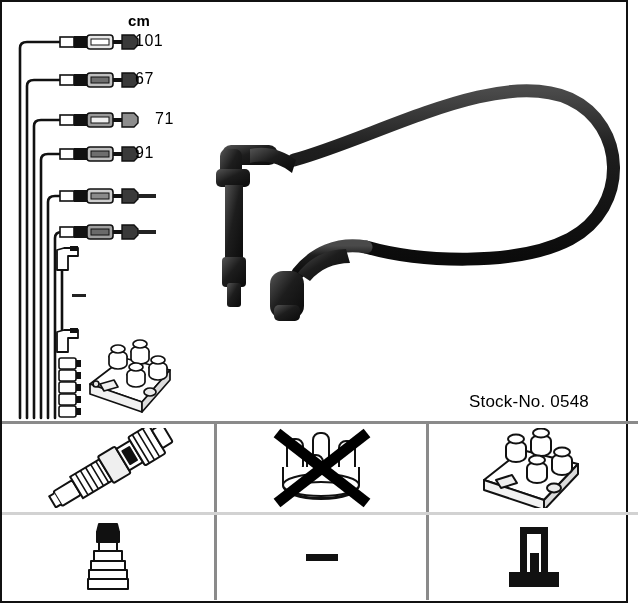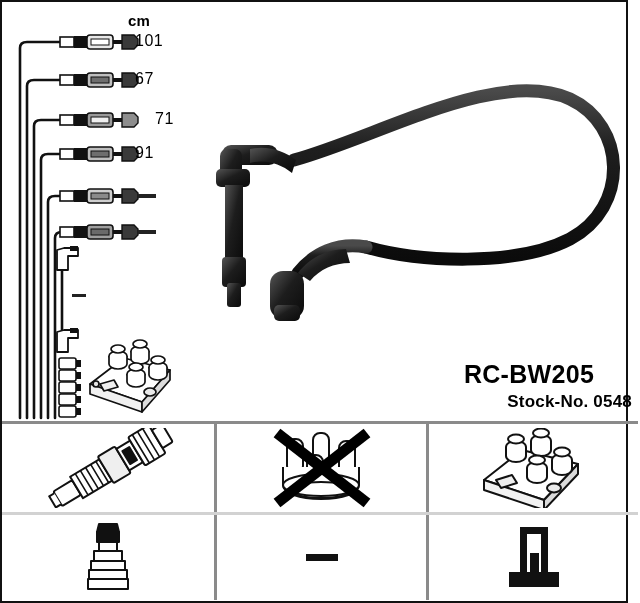--- a/index.html
+++ b/index.html
@@ -23,21 +23,21 @@
   .harness{position:absolute;left:0;top:0;}
 
   
   .photo{position:absolute;left:196px;top:55px;width:440px;height:270px;}
 
   
   .prod-code{position:absolute;left:424px;top:358px;width:206px;
              text-align:center;font-size:25px;font-weight:bold;
              letter-spacing:.3px;}
   .prod-stock{position:absolute;left:424px;top:390px;width:206px;
-              text-align:right;font-size:17px;font-weight:bold;
+              text-align:center;font-size:17px;font-weight:normal;
               letter-spacing:.2px;}
 
   
   .panels{position:absolute;left:0;top:419px;width:636px;height:180px;
           border-top:3px solid #8a8a8a;box-sizing:border-box;}
   .prow{position:absolute;left:0;width:636px;height:88px;}
   .prow.r1{top:0;}
   .prow.r2{top:88px;border-top:3px solid #d2d2d2;box-sizing:border-box;}
   .pcell{position:absolute;top:0;height:100%;
          display:flex;align-items:center;justify-content:center;}
@@ -214,21 +214,20 @@
       <path d="M52,92 C70,88 86,94 98,103 L94,116 C82,106 66,102 52,106 Z" fill="url(#bootShine)"></path>
 
       <g fill="url(#bootShine)">
         <path d="M100,216 C112,200 130,192 148,192 L152,206
                  C136,206 122,212 112,224 Z"></path>
         <rect x="72" y="214" width="34" height="48" rx="13"></rect>
         <rect x="76" y="248" width="26" height="16" rx="5"></rect>
       </g>
     </svg>
 
-    <div class="prod-code">RC-BW205</div>
     <div class="prod-stock">Stock-No. 0548</div>
   </div>
 
   <div class="panels">
 
     <div class="prow r1">
 
       <div class="pcell c1">
         <svg width="150" height="80" viewBox="0 0 150 80">
           <g transform="rotate(-31 75 40)" fill="#fff" stroke="#111" stroke-width="2" stroke-linejoin="round">

